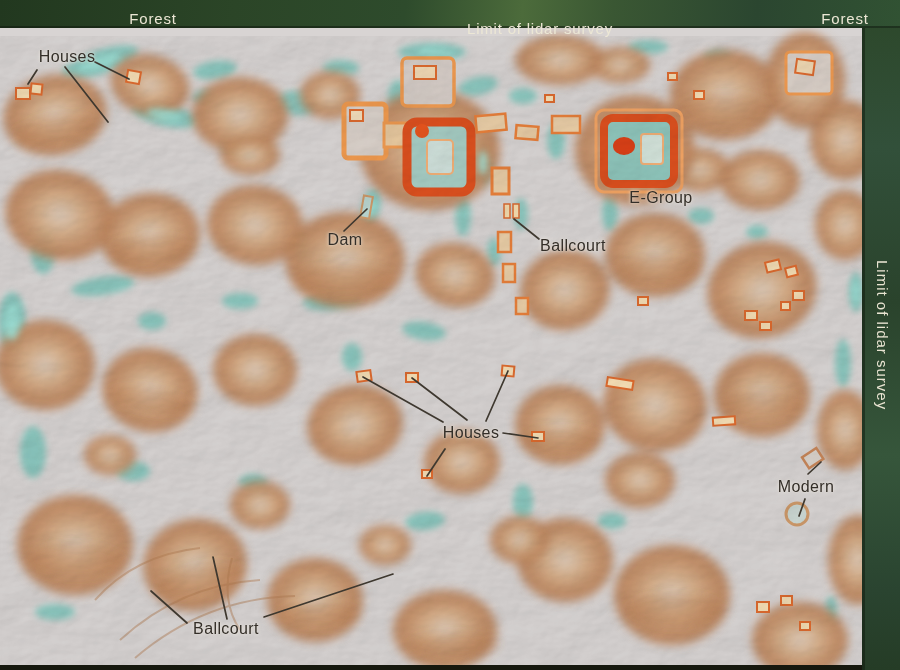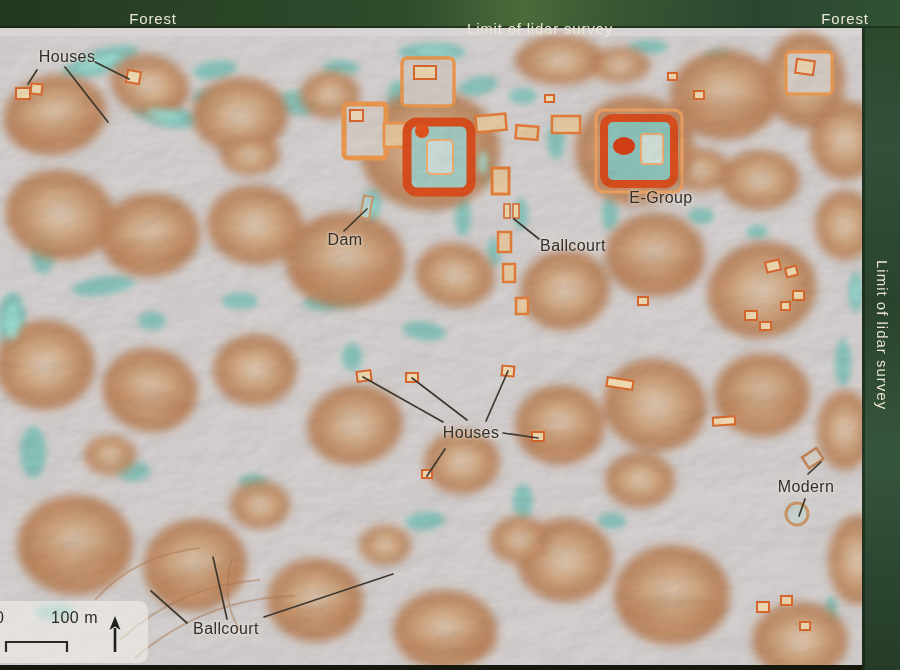--- a/index.html
+++ b/index.html
@@ -282,31 +282,20 @@
   <div id="labelHost">
       <div class="map-label" style="left: 67px; top: 57px;">Houses</div>
       <div class="map-label" style="left: 340px; top: 240px; padding-left: 10px;">Dam</div>
       <div class="map-label" style="left: 573px; top: 246px;">Ballcourt</div>
       <div class="map-label" style="left: 637px; top: 198px; margin-left: 24px;">E-Group</div>
       <div class="map-label" style="left: 471px; top: 433px;">Houses</div>
       <div class="map-label" style="left: 806px; top: 487px;">Modern</div>
       <div class="map-label" style="left: 226px; top: 629px;">Ballcourt</div>
     </div>
 
-  <div class="scale-panel">
-    <span class="scale-zero">0</span>
-    <span class="scale-text">100 m</span>
-    <svg class="scale-marks" width="148" height="62" viewBox="0 0 148 62">
-      <path d="M6,51 L6,41 L67,41 L67,51" fill="none" stroke="#2b2b26" stroke-width="2.2"></path>
-      <g>
-        <line x1="115" y1="27" x2="115" y2="51" stroke="#1f1f1b" stroke-width="2.6"></line>
-        <path d="M115,15 L120.5,29 L115,25.5 L109.5,29 Z" fill="#1f1f1b"></path>
-      </g>
-    </svg>
-  </div>
 
   <div class="top-bar">
     <span class="top-bar-label" style="left:153px;top:18px">Forest</span>
     <span class="top-bar-label" style="left:540px;top:28px">Limit of lidar survey</span>
     <span class="top-bar-label" style="left:845px;top:18px">Forest</span>
   </div>
   <div class="right-bar">
     <span class="right-bar-label">Limit of lidar survey</span>
   </div>
   <div class="bottom-strip"></div>

